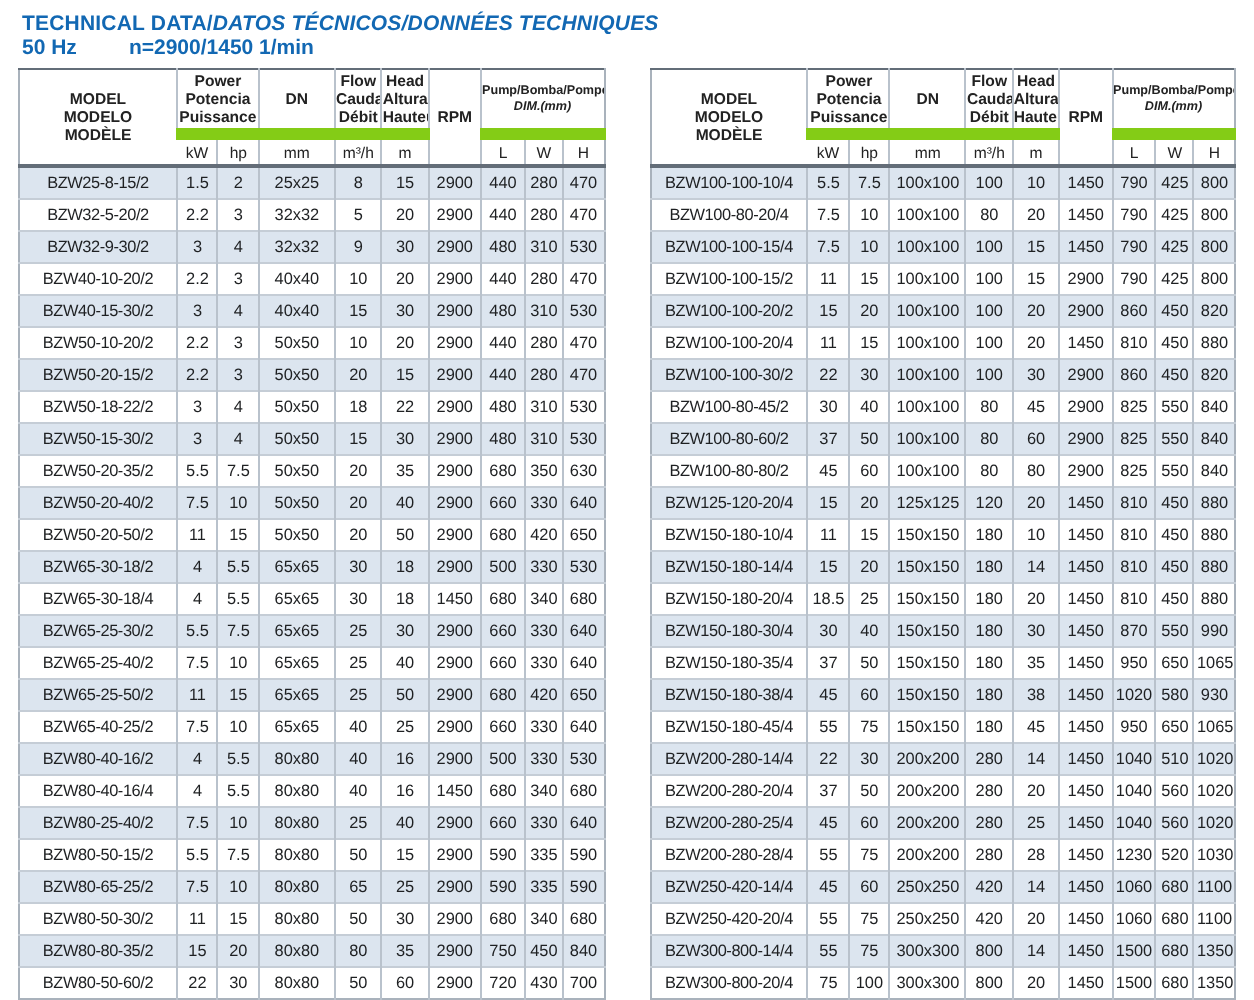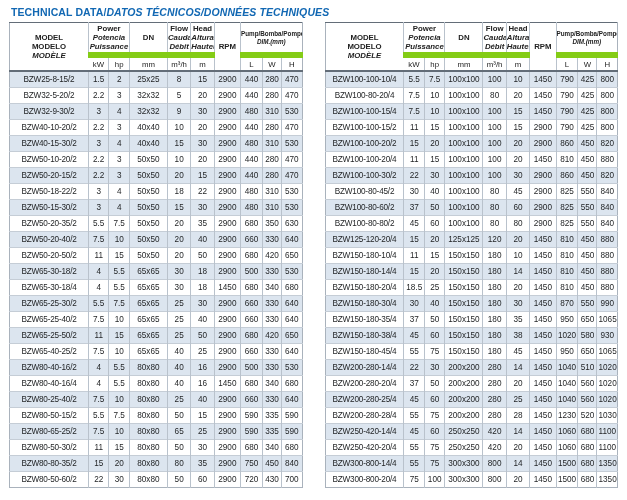--- a/index.html
+++ b/index.html
@@ -19,38 +19,42 @@
           border:1px solid #a9b2bc; border-top:1px solid #636d78; }
   th, td { border-left:1px solid #b9c2cc; overflow:hidden; white-space:nowrap; }
   th:first-child, td:first-child { border-left:none; }
 
   thead th { font-size:7.8px; font-weight:bold; text-align:center; vertical-align:middle;
              padding:1px 0; color:#222; background:#fff; border-bottom:6px solid #84cc16; }
   thead tr.names th { height:30px; }
   thead tr.units th { height:16px; font-weight:normal; font-size:7.8px; }
   thead tr.units th, thead th[rowspan] { border-bottom:2px solid #636d78; }
   .hl { display:block; line-height:9px; }
-  .hl.it { font-style:italic; }
+  .hl.it { }
   .dim-line { display:block; font-size:6.3px; line-height:8px; font-weight:bold; }
   .dim-line.it { font-style:italic; }
 
   tbody td { font-size:8.2px; text-align:center; height:16px; padding:1px 1px;
              border-top:1px solid #c5cdd6; color:#1e2022; }
   tbody td:first-child { font-weight:normal; letter-spacing:-0.2px; }
   tbody tr:nth-child(odd) { background:#dce5ef; }
   tbody tr:nth-child(even) { background:#ffffff; }
 </style>
 </head>
 <body>
 
 <div class="page">
 
   <div class="top-row">
     <div class="title">
       <span>TECHNICAL DATA/</span><span class="it">DATOS TÉCNICOS/DONNÉES TECHNIQUES</span>
+    </div>
+    <div class="freq-group">
+      <span>50 Hz</span>
+      <span>n=2900/1450 1/min</span>
     </div>
   </div>
 
   <div class="tables">
 
     <div class="tbl-wrap">
       <table>
         <colgroup>
           <col style="width:27%">
             <col style="width:7%">

